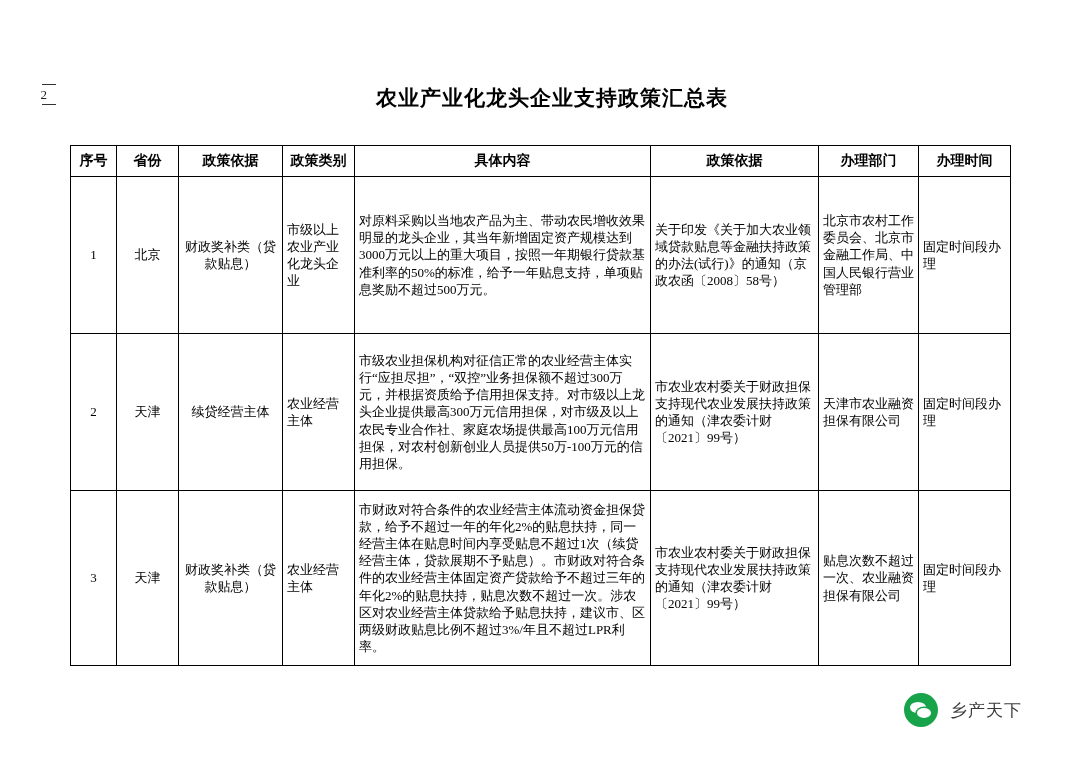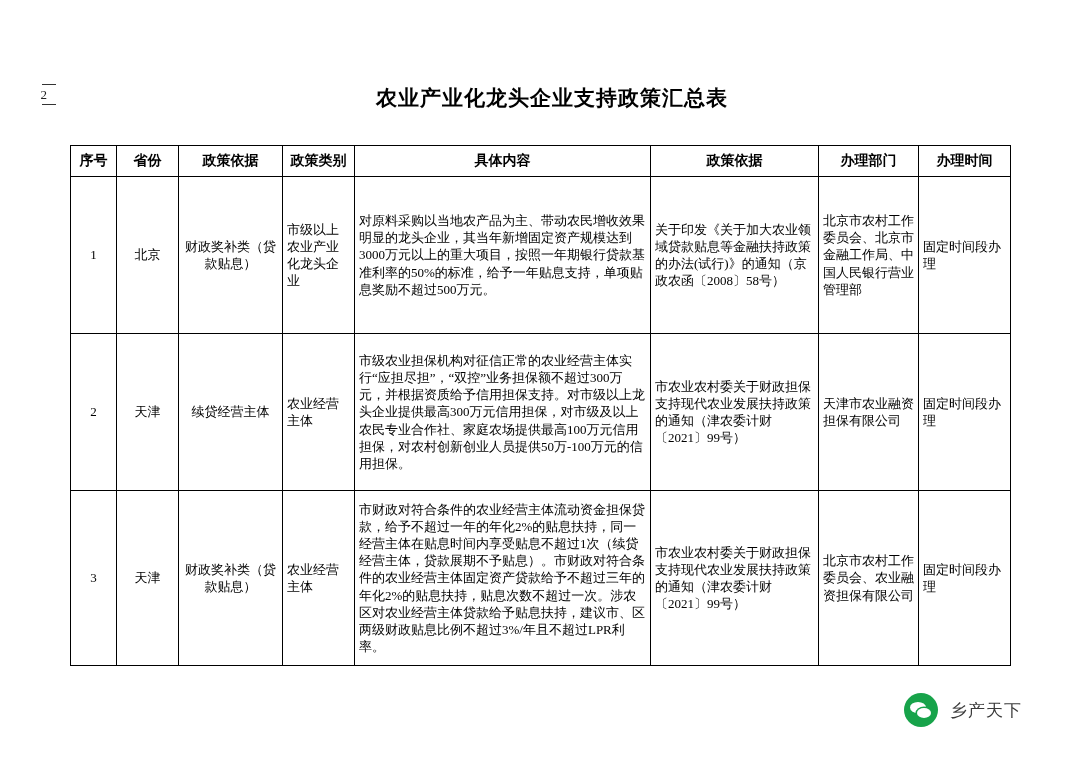--- a/index.html
+++ b/index.html
@@ -206,21 +206,21 @@
         <td class="cell-text">天津市农业融资担保有限公司</td>
         <td class="cell-text">固定时间段办理</td>
       </tr>
       <tr class="row-3">
         <td class="cell-center">3</td>
         <td class="cell-center">天津</td>
         <td class="cell-center">财政奖补类（贷款贴息）</td>
         <td class="cell-text">农业经营主体</td>
         <td class="cell-text vtop">市财政对符合条件的农业经营主体流动资金担保贷款，给予不超过一年的年化2%的贴息扶持，同一经营主体在贴息时间内享受贴息不超过1次（续贷经营主体，贷款展期不予贴息）。市财政对符合条件的农业经营主体固定资产贷款给予不超过三年的年化2%的贴息扶持，贴息次数不超过一次。涉农区对农业经营主体贷款给予贴息扶持，建议市、区两级财政贴息比例不超过3%/年且不超过LPR利率。</td>
         <td class="cell-text">市农业农村委关于财政担保支持现代农业发展扶持政策的通知（津农委计财〔2021〕99号）</td>
-        <td class="cell-text">北京市农村工作委员会、农业融资担保有限公司</td>
+        <td class="cell-text">贴息次数不超过一次、农业融资担保有限公司</td>
         <td class="cell-text">固定时间段办理</td>
       </tr>
     </tbody>
   </table>
 </div>
 
 <div class="wechat-mark">
   <span class="logo"></span>
   <span class="mark-text">乡产天下</span>
 </div>

